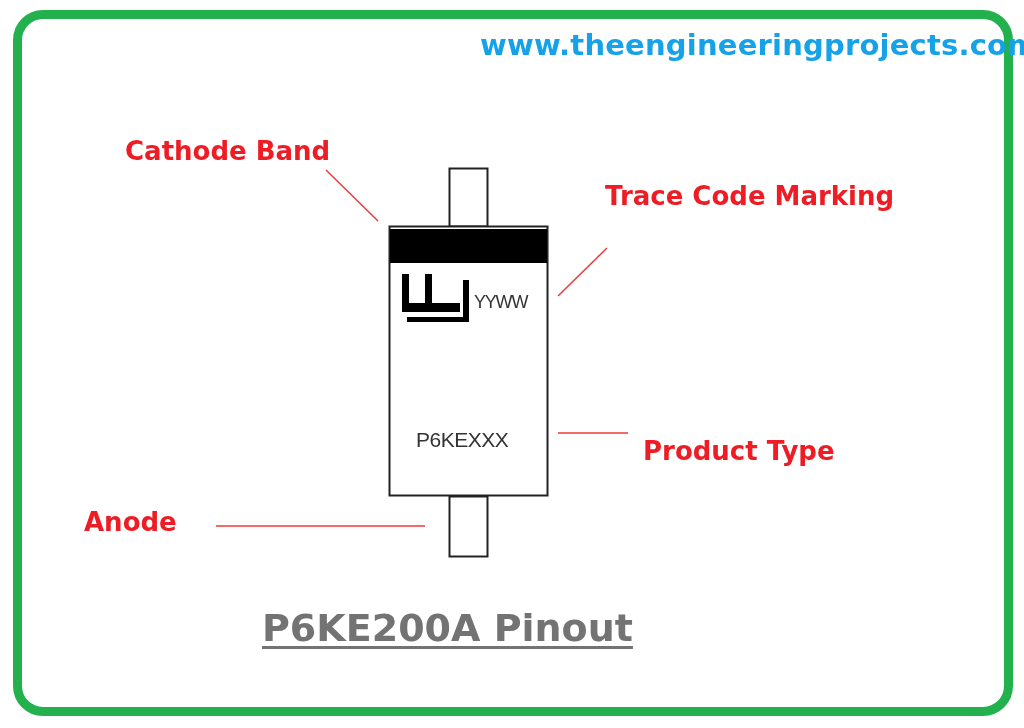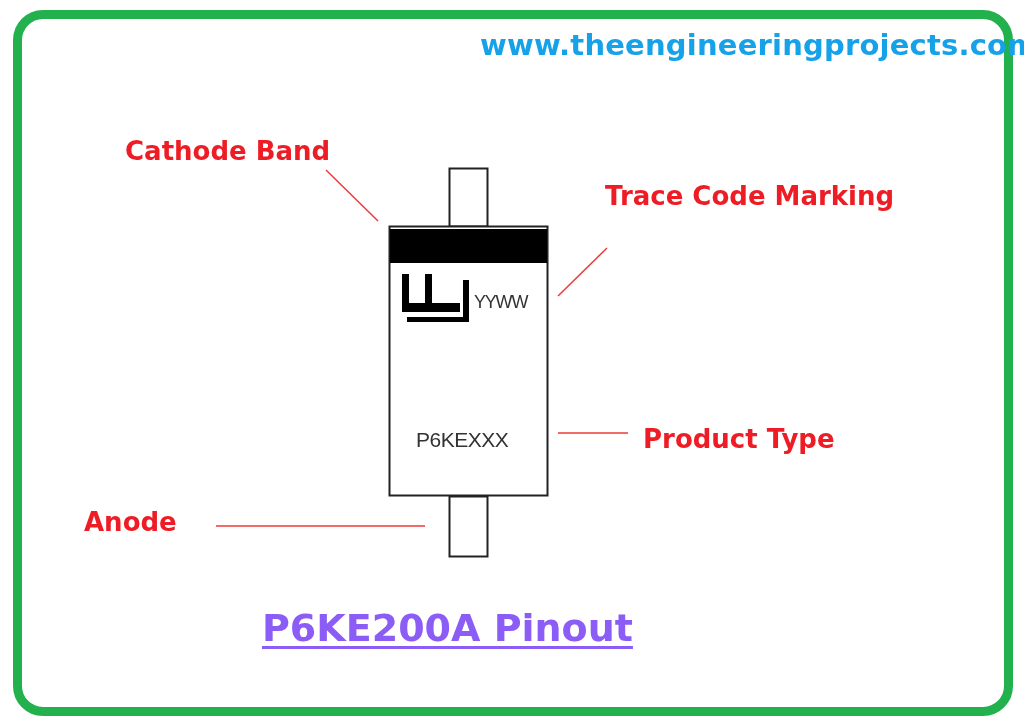--- a/index.html
+++ b/index.html
@@ -1,21 +1,21 @@
 <!DOCTYPE html>
 <html><head>
 <meta charset="utf-8">
 <style>
   html, body { margin:0; padding:0; background:#ffffff; }
   body { width:1024px; height:728px; position:relative; overflow:hidden; font-family:"DejaVu Sans", sans-serif; }
   .frame { position:absolute; left:13px; top:10px; width:982px; height:688px; border:9px solid #22b14c; border-radius:30px; background:#ffffff; }
   .abs { position:absolute; white-space:nowrap; }
   .url { left:480px; top:28px; font-size:29px; font-weight:bold; color:#16a2e8; letter-spacing:0.2px; }
   .label { font-size:26px; font-weight:bold; color:#ee1c24; }
-  .title { left:262px; top:606px; font-size:38px; font-weight:bold; color:#8b5cf6; text-decoration:underline; text-decoration-thickness:3px; text-underline-offset:5px; }
+  .title { left:262px; top:606px; font-size:38px; font-weight:bold; color:#737373; text-decoration:underline; text-decoration-thickness:3px; text-underline-offset:5px; }
   svg.diagram { position:absolute; left:0; top:0; }
   .yyww { font-family:"Liberation Sans", sans-serif; font-size:18px; fill:#333; letter-spacing:-1.2px; }
   .ptype { font-family:"Liberation Sans", sans-serif; font-size:21px; fill:#333; letter-spacing:-0.5px; }
 </style>
 </head>
 <body>
 
 <div class="frame"></div>
 
 <div class="abs url">www.theengineeringprojects.com</div>
@@ -41,16 +41,16 @@
   <text class="ptype" x="416" y="447">P6KEXXX</text>
 
   <line x1="326" y1="170" x2="378" y2="221" stroke="#ee3a3a" stroke-width="1.5"></line>
   <line x1="558" y1="296" x2="607" y2="248" stroke="#ee3a3a" stroke-width="1.5"></line>
   <line x1="558" y1="433" x2="628" y2="433" stroke="#ee3a3a" stroke-width="1.5"></line>
   <line x1="216" y1="526" x2="425" y2="526" stroke="#ee3a3a" stroke-width="1.5"></line>
 </svg>
 
 <div class="abs label" style="left:125px; top:136px;">Cathode Band</div>
 <div class="abs label" style="left:605px; top:181px;">Trace Code Marking</div>
-<div class="abs label" style="left:643px; top:424px;">Product Type</div>
+<div class="abs label" style="left:643px; top:436px;">Product Type</div>
 <div class="abs label" style="left:84px; top:507px;">Anode</div>
 
 <div class="abs title">P6KE200A Pinout</div>
 
 </body></html>

